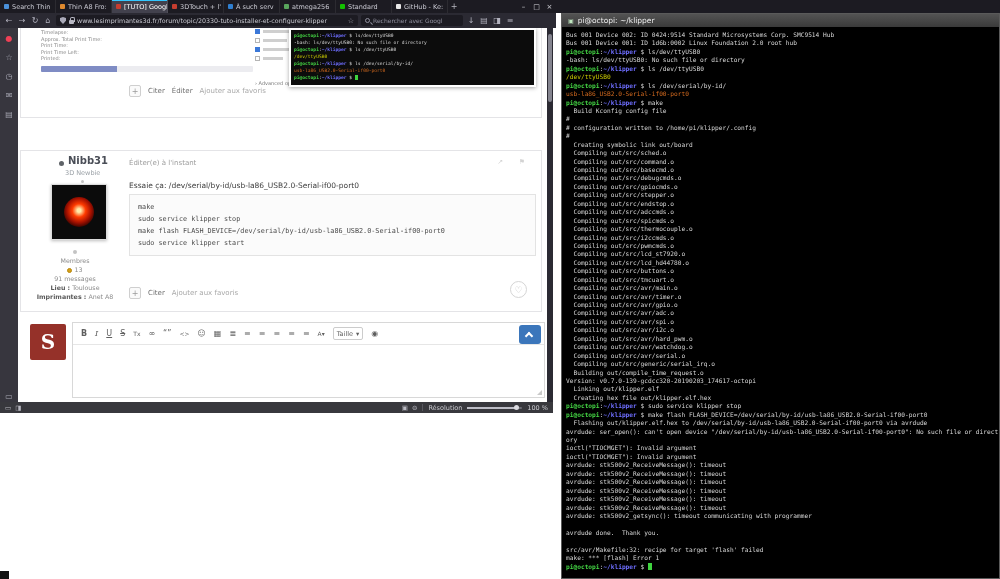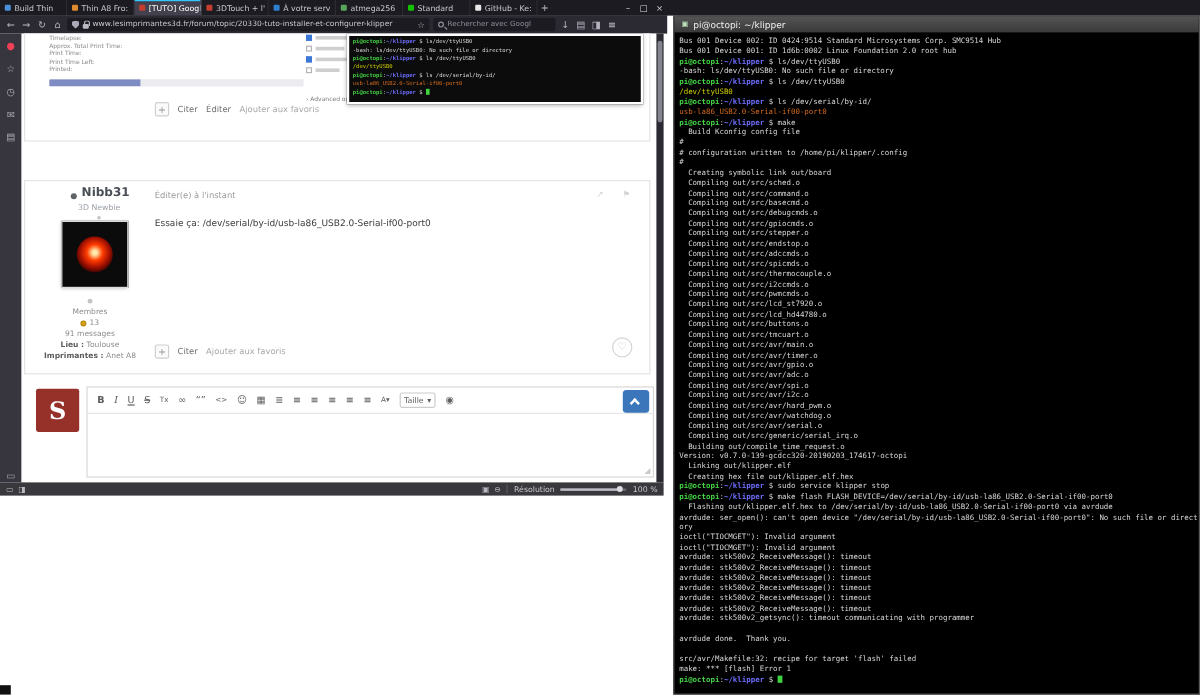--- a/index.html
+++ b/index.html
@@ -115,37 +115,37 @@
 </head>
 <body>
 
 <div class="topstrip"></div>
 
 <div>
   <div class="tabbar">
     <div id="tabs" style="display:flex">
         <div class="tab">
           <span class="favicon" style="background: rgb(74, 144, 217);"></span>
-          <span>Build Thin</span>
+          <span>Search Thin</span>
         </div>
         <div class="tab">
           <span class="favicon" style="background: rgb(224, 138, 46);"></span>
           <span>Thin A8 Fro:</span>
         </div>
         <div class="tab active">
           <span class="favicon" style="background: rgb(198, 61, 47);"></span>
           <span>[TUTO] Googl:</span>
         </div>
         <div class="tab">
           <span class="favicon" style="background: rgb(198, 61, 47);"></span>
           <span>3DTouch + l'</span>
         </div>
         <div class="tab">
           <span class="favicon" style="background: rgb(47, 127, 208);"></span>
-          <span>À votre serv</span>
+          <span>À such serv</span>
         </div>
         <div class="tab">
           <span class="favicon" style="background: rgb(88, 165, 92);"></span>
           <span>atmega256</span>
         </div>
         <div class="tab">
           <span class="favicon" style="background: rgb(19, 193, 0);"></span>
           <span>Standard</span>
         </div>
         <div class="tab">
@@ -255,20 +255,26 @@
       <span class="rankdot"></span>
       <span class="posted">Éditer(e) à l'instant</span>
       <span class="hdr-ic" style="right:38px">↗</span>
       <span class="hdr-ic" style="right:16px">⚑</span>
 
       <div class="avatar">
           <span class="eye"></span>
         </div>
 
       <div class="body-text">Essaie ça: /dev/serial/by-id/usb-la86_USB2.0-Serial-if00-port0</div>
+      <div class="codeblock" id="codeblock">
+          <div>make</div>
+          <div>sudo service klipper stop</div>
+          <div>make flash FLASH_DEVICE=/dev/serial/by-id/usb-la86_USB2.0-Serial-if00-port0</div>
+          <div>sudo service klipper start</div>
+        </div>
 
       <div class="memberinfo">
         <div><span class="mdot"></span></div>
         <div>Membres</div>
         <div><span class="medal"></span><span>13</span></div>
         <div>91 messages</div>
         <div><span class="mlabel">Lieu :</span> <span>Toulouse</span></div>
         <div><span class="mlabel">Imprimantes :</span> <span>Anet A8</span></div>
       </div>
 

